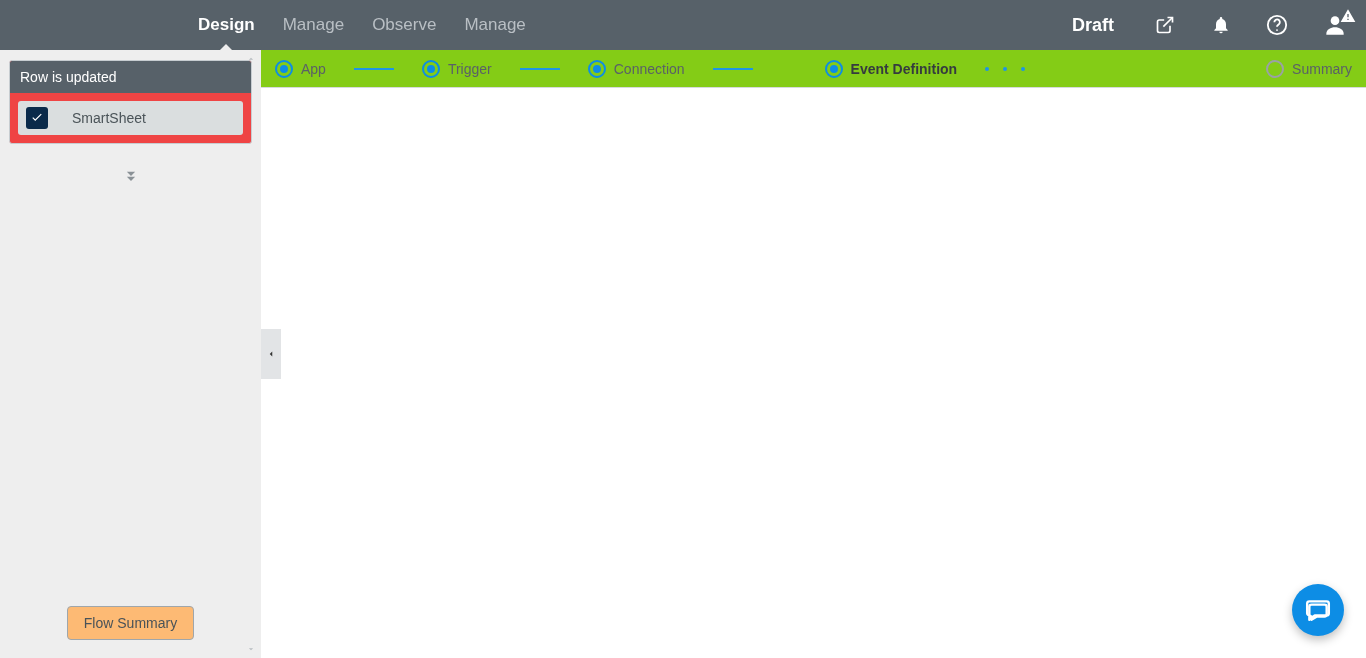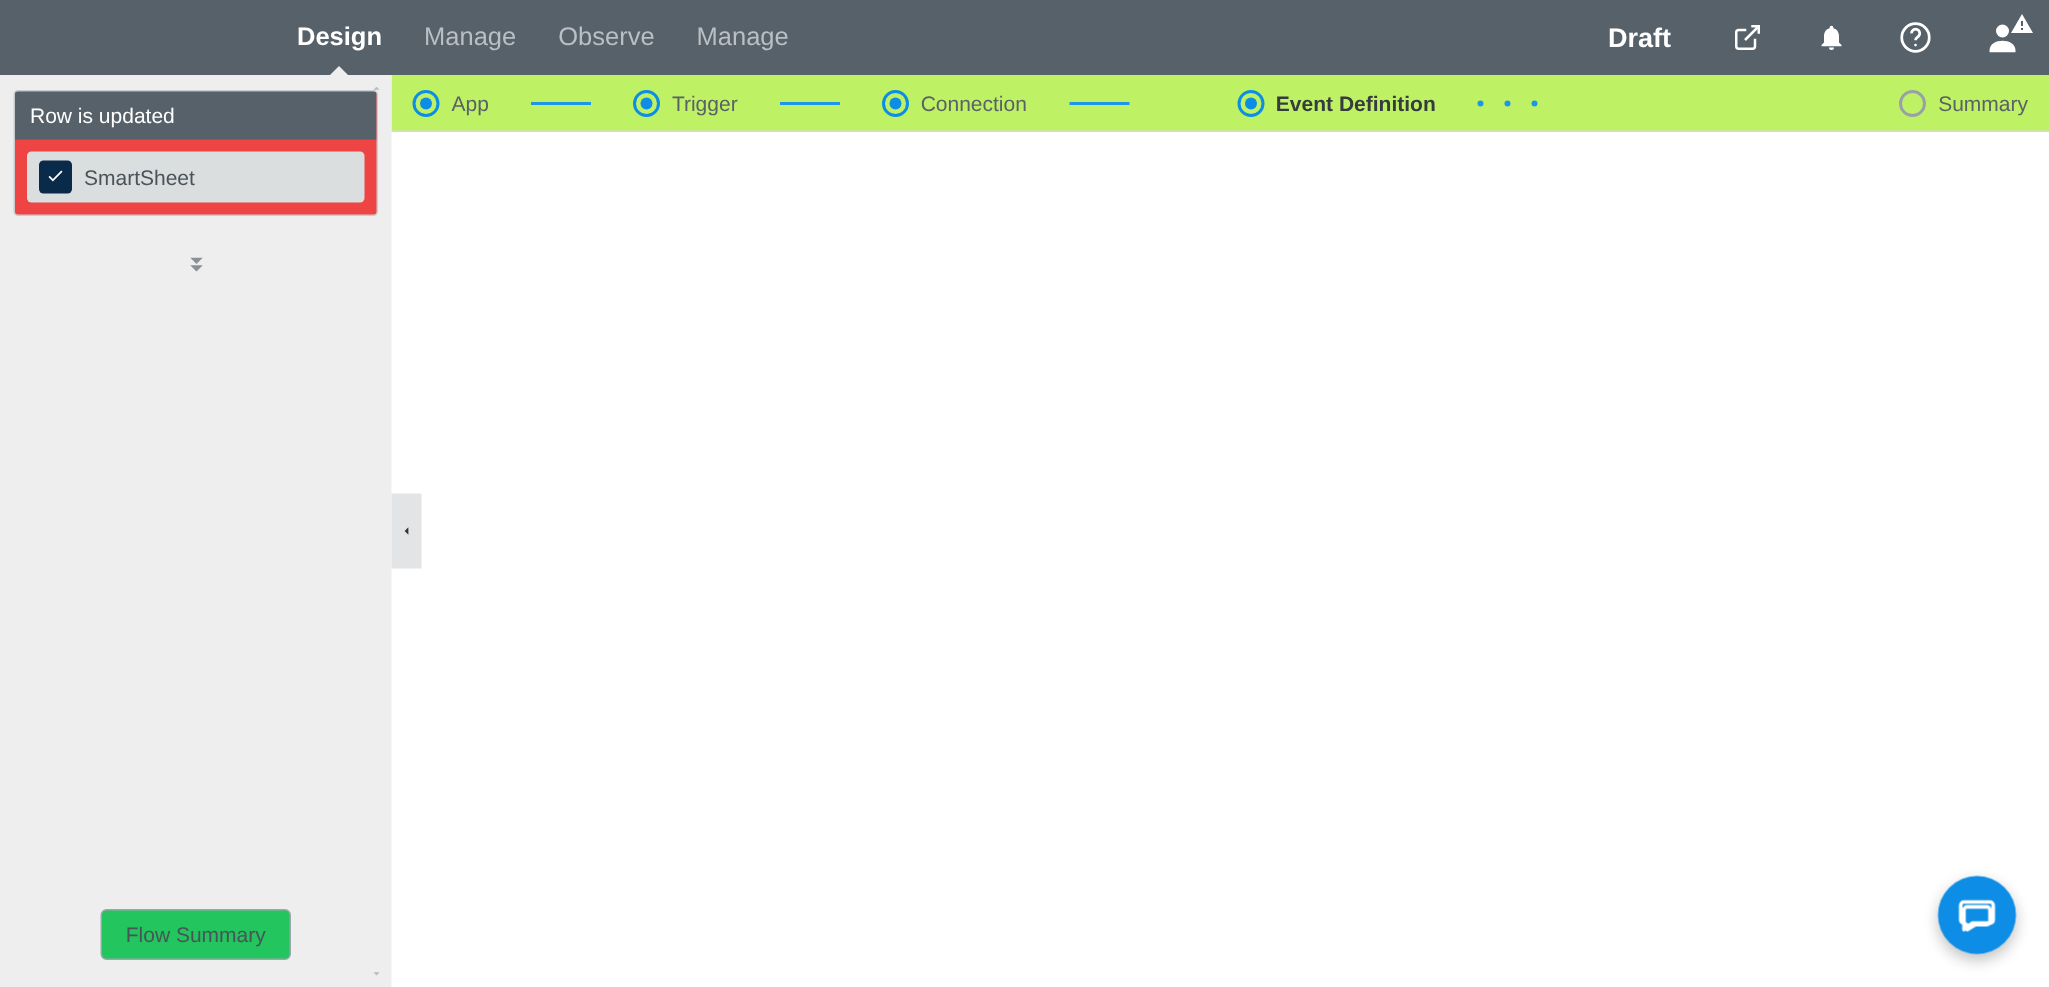--- a/index.html
+++ b/index.html
@@ -18,30 +18,30 @@
   .header-right { margin-left: auto; display: flex; align-items: center; gap: 34px; }
   .status { font-size: 18px; font-weight: 600; color: #fff; margin-right: 6px; }
   .hicon { width: 22px; height: 22px; display: inline-flex; align-items: center; justify-content: center; cursor: pointer; }
   .usergroup { position: relative; display: inline-flex; align-items: center; }
   .warnbadge { position: absolute; top: -4px; right: -8px; }
   .body { display: flex; height: 608px; position: relative; }
   .sidebar { width: 261px; background: #eeeeee; padding: 10px 9px 12px 9px; display: flex; flex-direction: column; position: relative; }
   .card { border: 1px solid #c7cdd1; background: #ef4444; border-radius: 3px; overflow: hidden; }
   .card-hd { background: #576169; color: #fff; padding: 8px 10px; font-size: 14px; }
   .card-body { padding: 8px; }
-  .chip { background: #dadedf; border-radius: 3px; display: flex; align-items: center; gap: 8px; padding: 6px 8px; cursor: pointer; }
+  .chip { background: #dadedf; border-radius: 3px; display: flex; align-items: center; gap: 24px; padding: 6px 8px; cursor: pointer; }
   .chip-icon { width: 22px; height: 22px; background: #0a2a4a; border-radius: 3px; display: inline-flex; align-items: center; justify-content: center; }
   .chip-label { font-size: 14px; color: #4a5358; }
   .expand-down { margin-top: 22px; align-self: center; color: #8a9196; cursor: pointer; }
   .sidebar-spacer { flex: 1; }
   .sidebar-scrollhints { position: absolute; right: 4px; top: 4px; bottom: 4px; width: 12px; display: flex; flex-direction: column; justify-content: space-between; align-items: center; color: #b6bbbf; pointer-events: none; }
-  .flow-summary { margin: 0 auto 6px auto; border: 1px solid #9fa6ab; background: #22c55e; color: #4a5358; font-size: 14px; padding: 8px 16px; border-radius: 4px; cursor: pointer; }
+  .flow-summary { margin: 0 auto 6px auto; border: 1px solid #9fa6ab; background: #fdba74; color: #4a5358; font-size: 14px; padding: 8px 16px; border-radius: 4px; cursor: pointer; }
   .divider-handle { width: 20px; background: #e2e4e6; height: 50px; position: absolute; left: 261px; top: 50%; transform: translateY(-50%); display: flex; align-items: center; justify-content: center; color: #333; cursor: pointer; z-index: 5; }
   .main { flex: 1; display: flex; flex-direction: column; min-width: 0; }
-  .stepper { height: 38px; background: #bef264; border-bottom: 1px solid #d6dadc; display: flex; align-items: center; padding: 0 14px; gap: 10px; }
+  .stepper { height: 38px; background: #84cc16; border-bottom: 1px solid #d6dadc; display: flex; align-items: center; padding: 0 14px; gap: 10px; }
   .step { display: flex; align-items: center; gap: 8px; font-size: 14px; color: #5a6167; cursor: pointer; }
   .step.current { font-weight: 700; color: #353b3f; padding-left: 44px; }
   .radio-done { width: 18px; height: 18px; border: 2px solid #0d8de5; border-radius: 50%; display: inline-flex; align-items: center; justify-content: center; }
   .radio-done .inner { width: 8px; height: 8px; background: #0d8de5; border-radius: 50%; }
   .radio-empty { width: 18px; height: 18px; border: 2px solid #9aa1a6; border-radius: 50%; display: inline-block; }
   .connector { flex: 0 0 40px; height: 2px; background: #1e95e6; margin: 0 18px; }
   .connector.dots { background: none; display: flex; align-items: center; justify-content: space-between; width: 40px; }
   .connector.dots span { width: 4px; height: 4px; background: #1e95e6; border-radius: 50%; }
   .step-gap { flex: 1; }
   .content { padding: 24px 28px; position: relative; }

